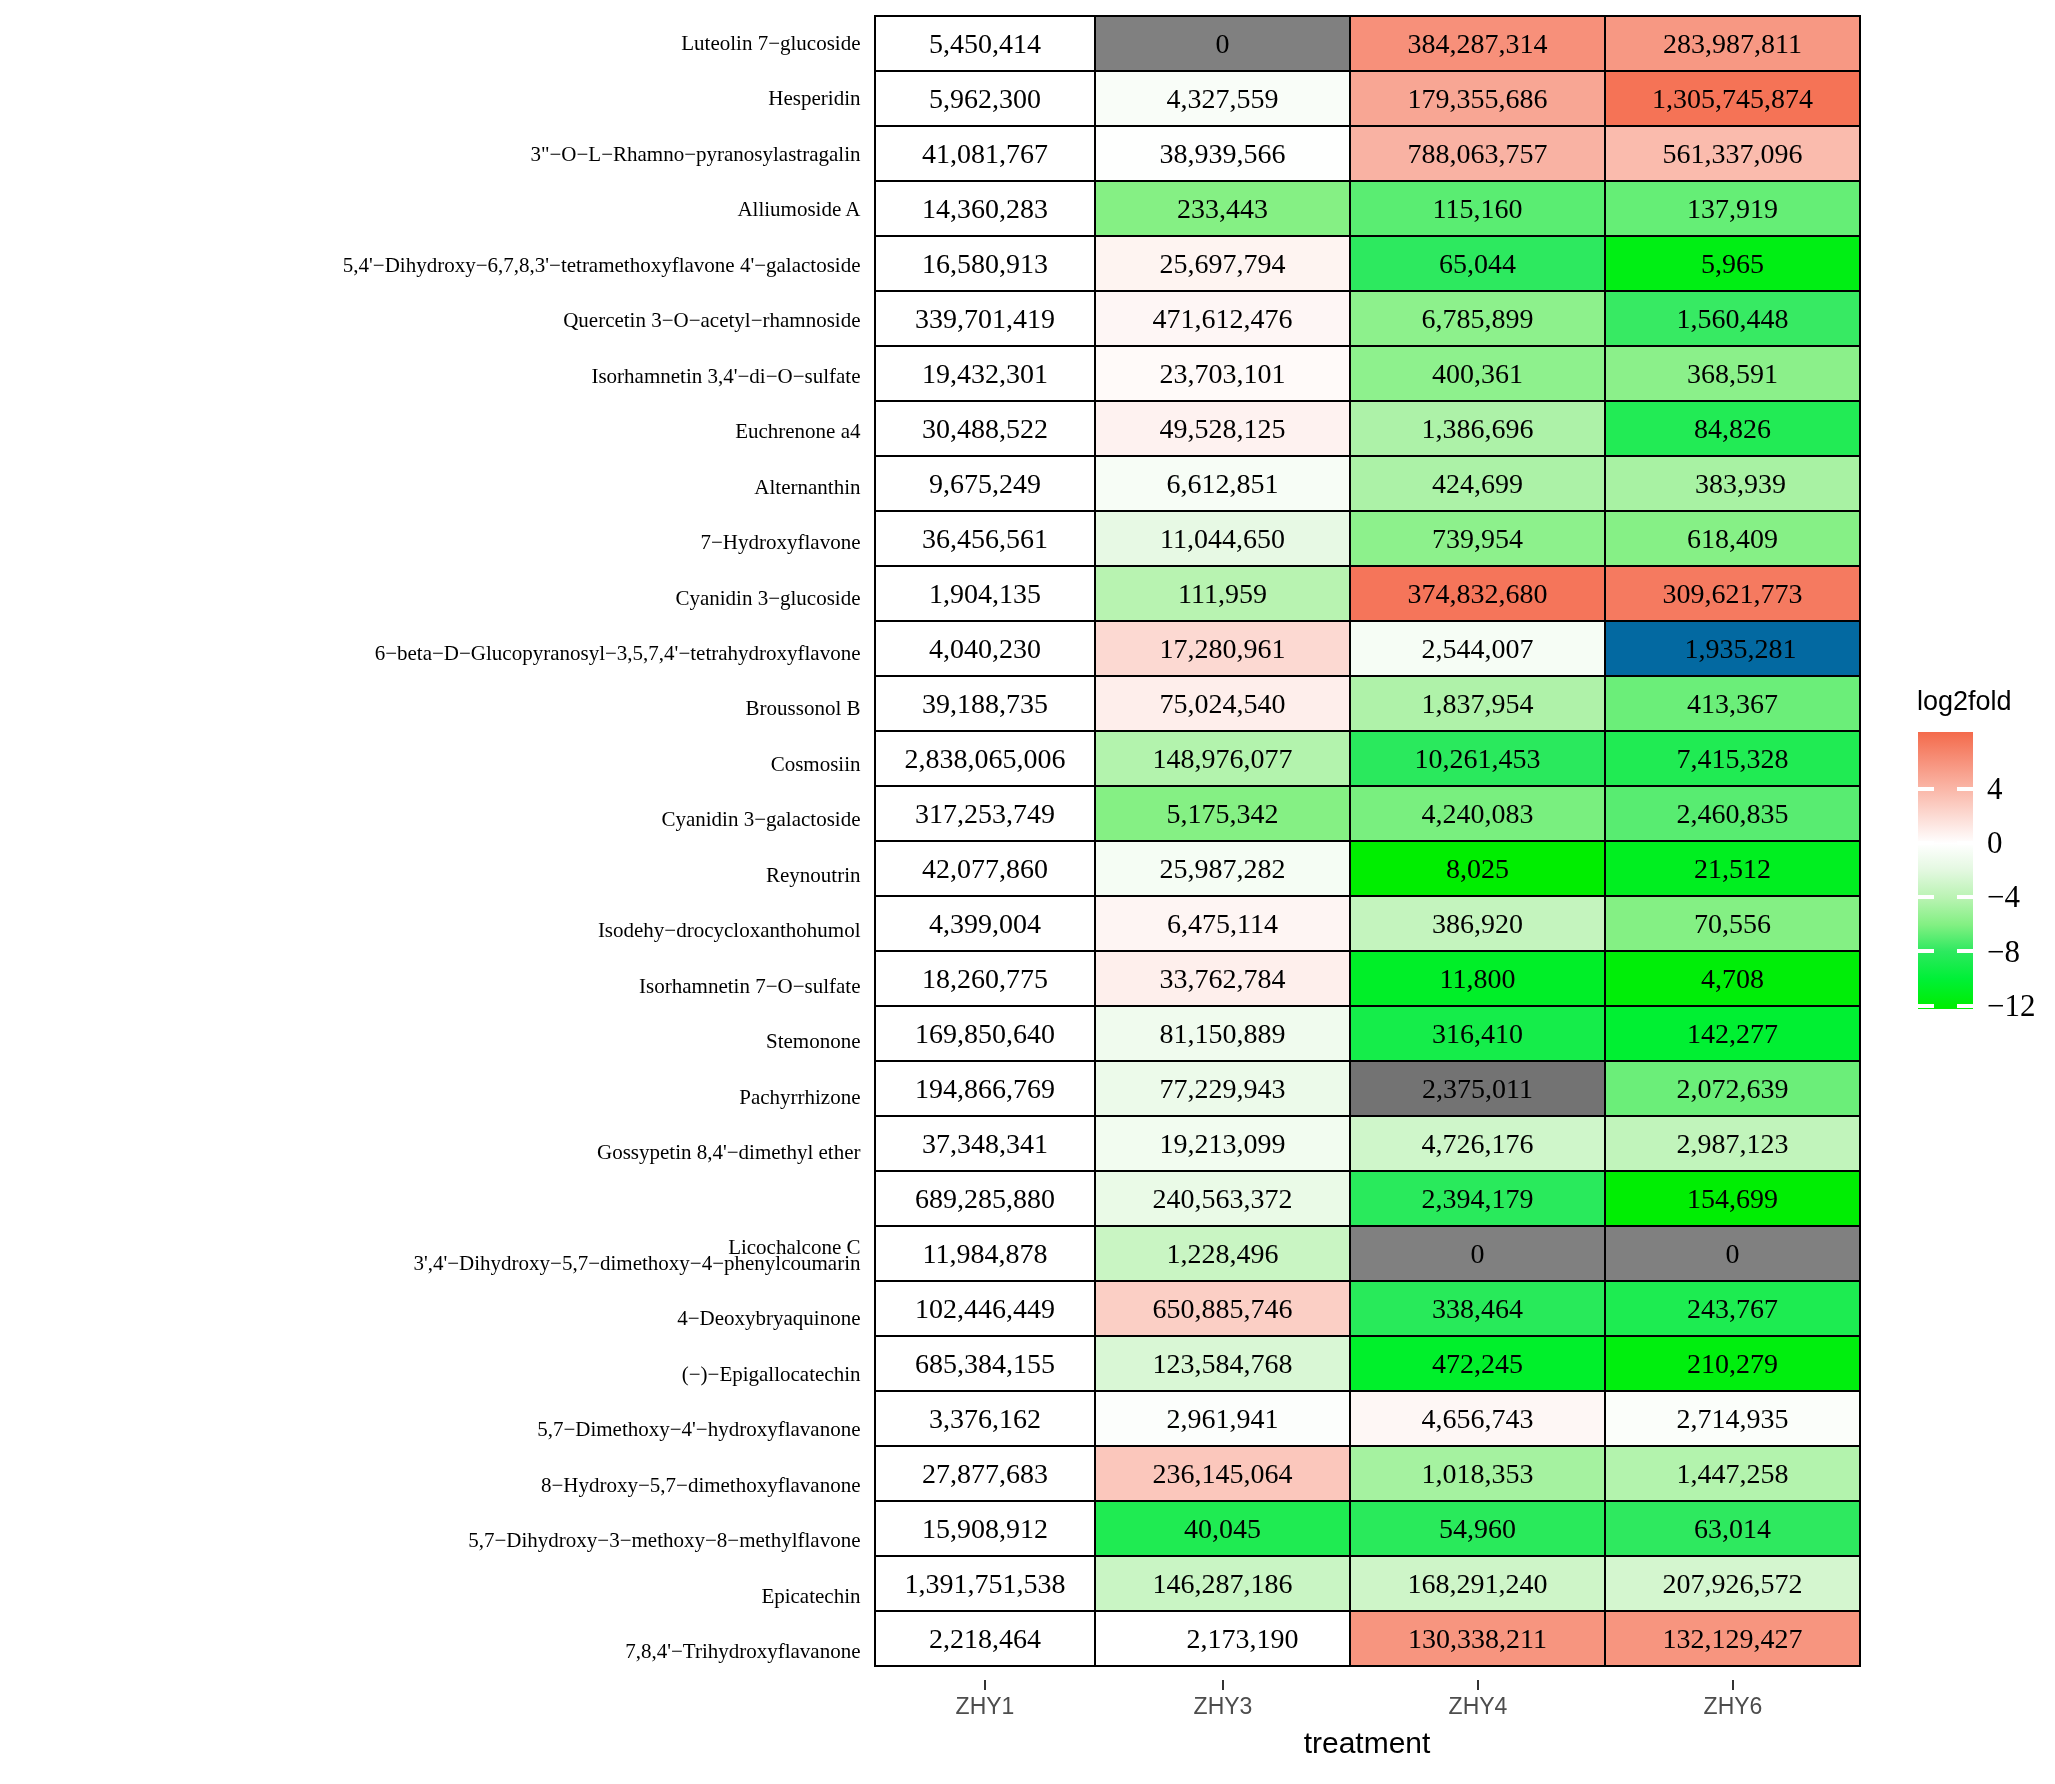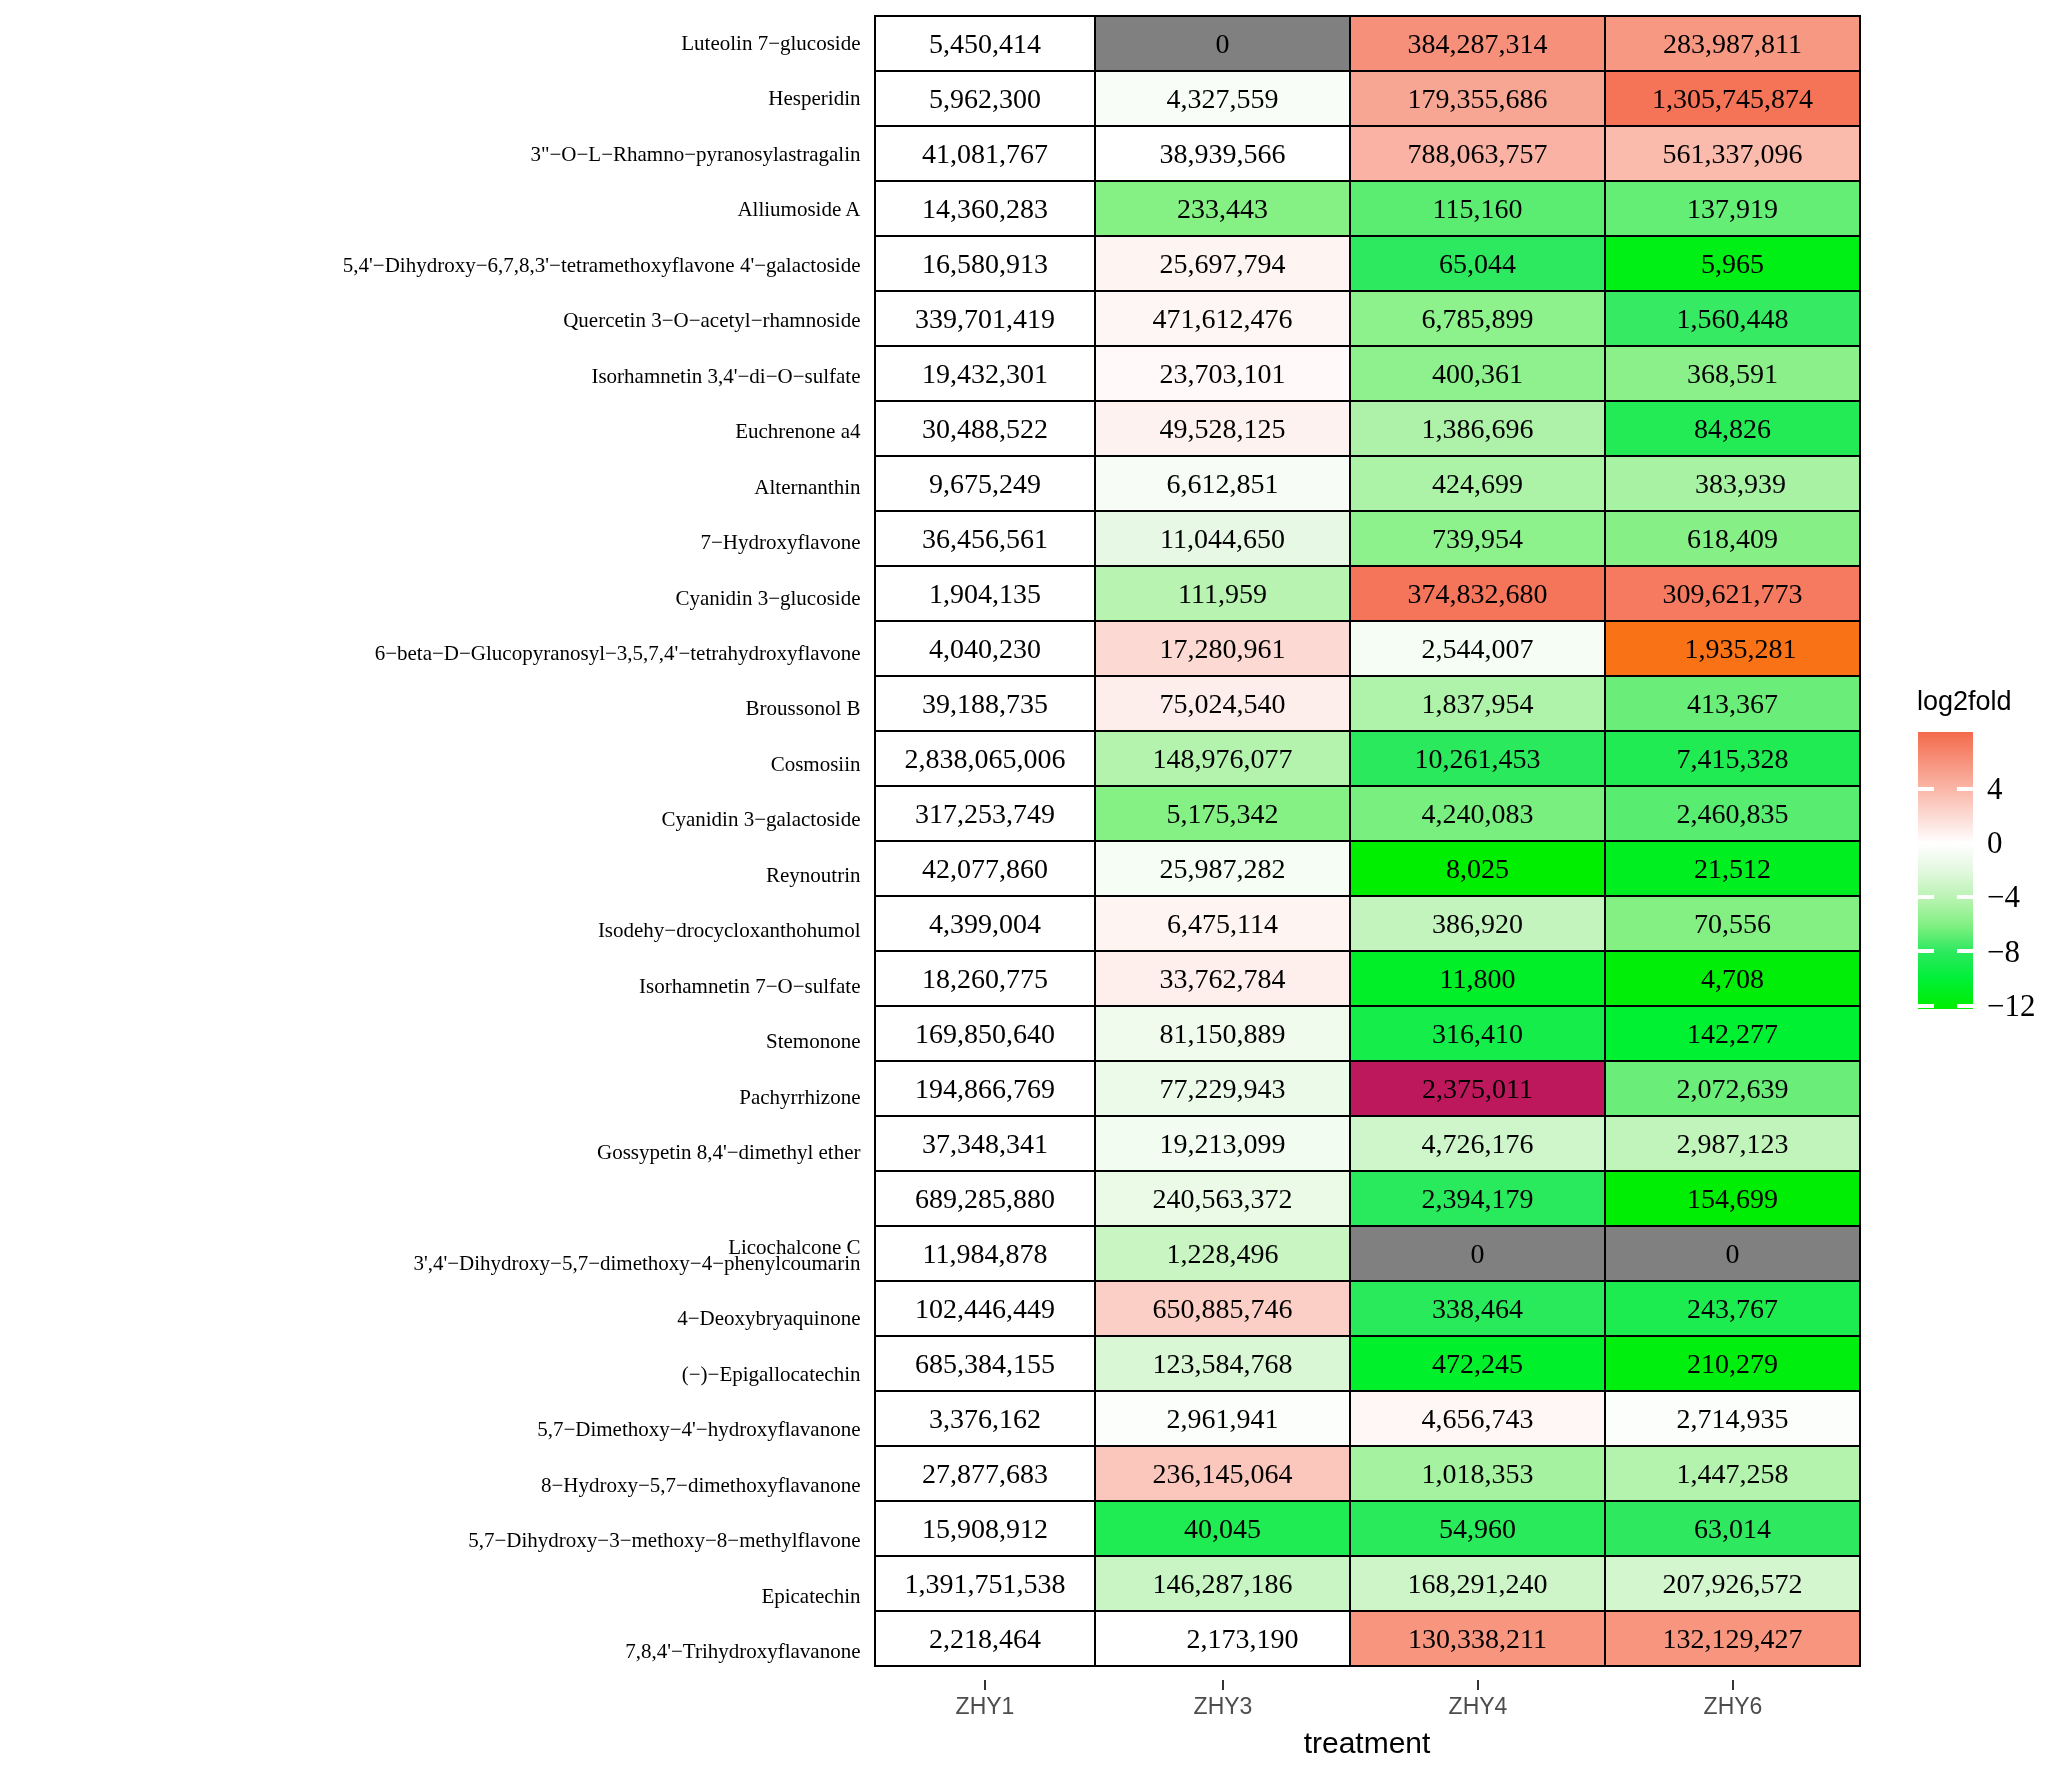--- a/index.html
+++ b/index.html
@@ -125,21 +125,21 @@
       <div class="cell" style="background: rgb(231, 249, 228);">11,044,650</div>
       <div class="cell" style="background: rgb(141, 241, 140);">739,954</div>
       <div class="cell" style="background: rgb(134, 240, 134);">618,409</div>
       <div class="cell" style="background: rgb(255, 255, 255);">1,904,135</div>
       <div class="cell" style="background: rgb(184, 243, 177);">111,959</div>
       <div class="cell" style="background: rgb(245, 117, 90);">374,832,680</div>
       <div class="cell" style="background: rgb(245, 122, 96);">309,621,773</div>
       <div class="cell" style="background: rgb(255, 255, 255);">4,040,230</div>
       <div class="cell" style="background: rgb(252, 217, 210);">17,280,961</div>
       <div class="cell" style="background: rgb(246, 253, 245);">2,544,007</div>
-      <div class="cell" style="background: #f97316; padding-left: 16px;">1,935,281</div>
+      <div class="cell" style="background: #0369a1; padding-left: 16px;">1,935,281</div>
       <div class="cell" style="background: rgb(255, 255, 255);">39,188,735</div>
       <div class="cell" style="background: rgb(254, 238, 235);">75,024,540</div>
       <div class="cell" style="background: rgb(175, 242, 169);">1,837,954</div>
       <div class="cell" style="background: rgb(107, 238, 121);">413,367</div>
       <div class="cell" style="background: rgb(255, 255, 255);">2,838,065,006</div>
       <div class="cell" style="background: rgb(179, 243, 173);">148,976,077</div>
       <div class="cell" style="background: rgb(42, 233, 93);">10,261,453</div>
       <div class="cell" style="background: rgb(32, 235, 83);">7,415,328</div>
       <div class="cell" style="background: rgb(255, 255, 255);">317,253,749</div>
       <div class="cell" style="background: rgb(133, 240, 132);">5,175,342</div>
@@ -156,21 +156,21 @@
       <div class="cell" style="background: rgb(255, 255, 255);">18,260,775</div>
       <div class="cell" style="background: rgb(254, 239, 236);">33,762,784</div>
       <div class="cell" style="background: rgb(0, 239, 40);">11,800</div>
       <div class="cell" style="background: rgb(0, 238, 8);">4,708</div>
       <div class="cell" style="background: rgb(255, 255, 255);">169,850,640</div>
       <div class="cell" style="background: rgb(240, 251, 238);">81,150,889</div>
       <div class="cell" style="background: rgb(21, 237, 74);">316,410</div>
       <div class="cell" style="background: rgb(0, 240, 50);">142,277</div>
       <div class="cell" style="background: rgb(255, 255, 255);">194,866,769</div>
       <div class="cell" style="background: rgb(236, 250, 234);">77,229,943</div>
-      <div class="cell" style="background: #be185d;">2,375,011</div>
+      <div class="cell" style="background: #737373;">2,375,011</div>
       <div class="cell" style="background: rgb(107, 238, 121);">2,072,639</div>
       <div class="cell" style="background: rgb(255, 255, 255);">37,348,341</div>
       <div class="cell" style="background: rgb(242, 252, 240);">19,213,099</div>
       <div class="cell" style="background: rgb(207, 246, 202);">4,726,176</div>
       <div class="cell" style="background: rgb(193, 244, 187);">2,987,123</div>
       <div class="cell" style="background: rgb(255, 255, 255);">689,285,880</div>
       <div class="cell" style="background: rgb(234, 250, 231);">240,563,372</div>
       <div class="cell" style="background: rgb(41, 234, 92); text-align: center;">2,394,179</div>
       <div class="cell" style="background: rgb(0, 238, 3);">154,699</div>
       <div class="cell" style="background: rgb(255, 255, 255);">11,984,878</div>

